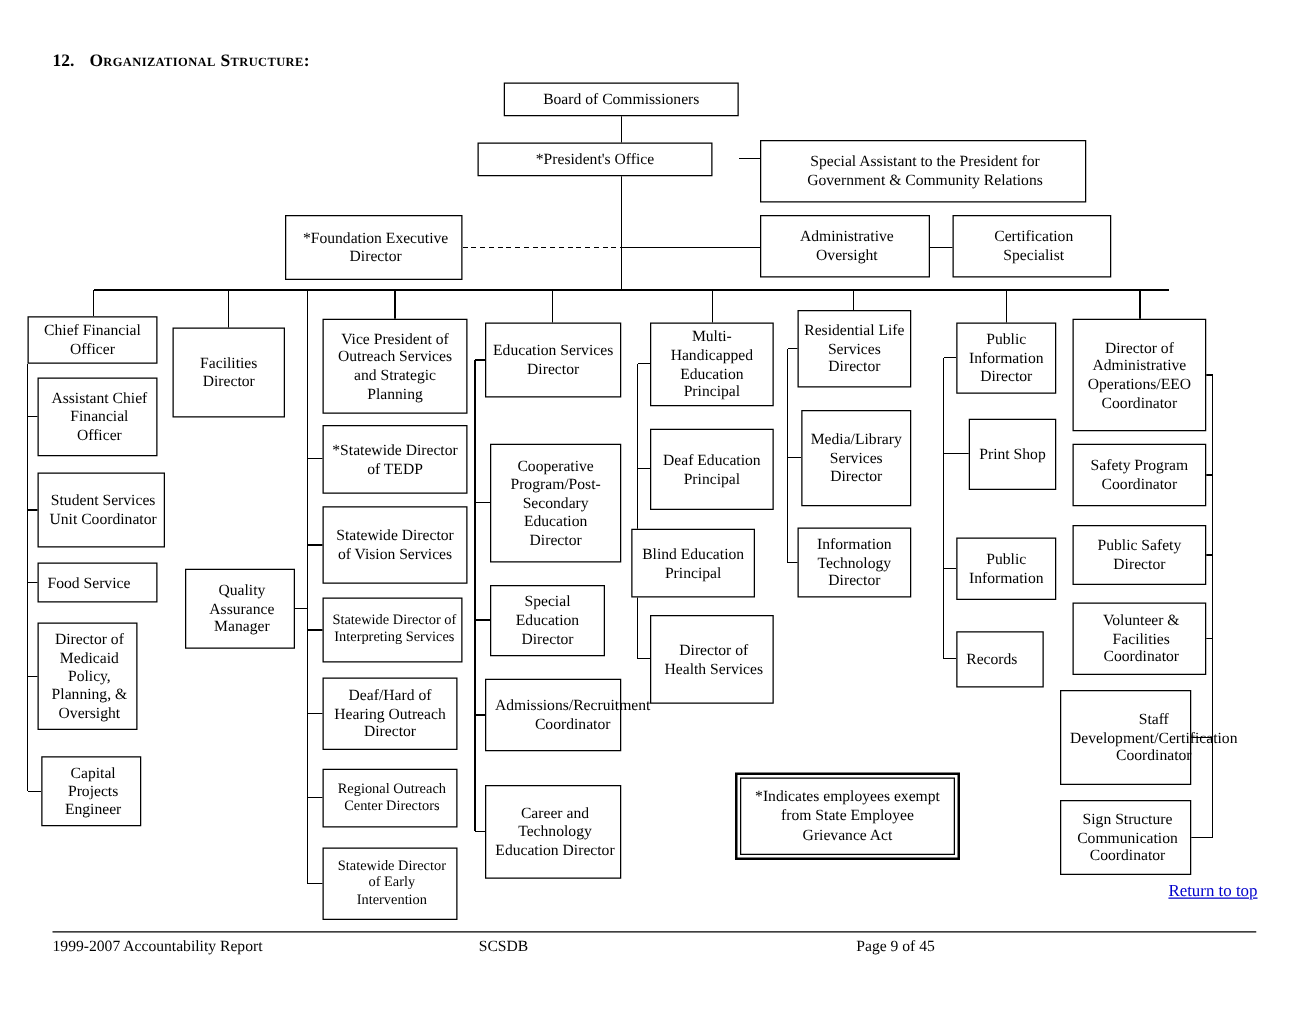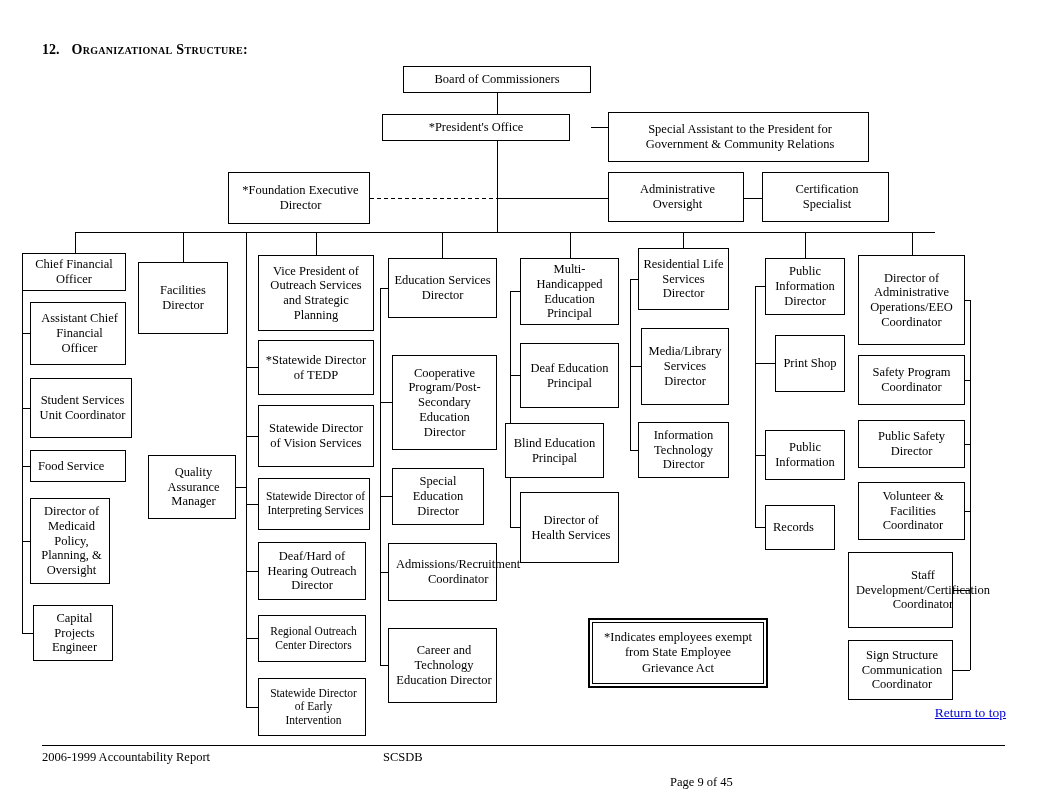--- a/index.html
+++ b/index.html
@@ -30,21 +30,21 @@
     text-align:center;
   }
   .return-link {
     position:absolute; left:860px; top:705px; width:146px; text-align:right;
     font-size:13.5px; color:#0000cc; text-decoration:underline; cursor:pointer;
   }
   .footer-rule { position:absolute; left:42px; top:745px; width:963px; border-top:1.4px solid #000; }
   .footer-text { position:absolute; top:750px; font-size:12.5px; white-space:nowrap; }
   .footer-left   { left:42px; }
   .footer-center { left:383px; }
-  .footer-right  { left:670px;margin-top:25px; }
+  .footer-right  { left:685px; }
 </style>
 </head>
 <body>
 
 <div class="page">
 
   <div class="heading">
     <span class="num">12.</span>
     <span class="title">Organizational Structure:</span>
   </div>
@@ -171,17 +171,17 @@
   <div class="box l" style="left:848px;top:552px;width:105px;height:76px">Staff Development/Certification Coordinator</div>
   <div class="box l" style="left:848px;top:640px;width:105px;height:60px">Sign Structure Communication Coordinator</div>
 
   <div class="legend">
     <div class="legend-inner">*Indicates employees exempt from State Employee Grievance Act</div>
   </div>
 
   <a class="return-link" href="#">Return to top</a>
 
   <div class="footer-rule"></div>
-  <div class="footer-text footer-left">2006-1999 Accountability Report</div>
+  <div class="footer-text footer-left">1999-2007 Accountability Report</div>
   <div class="footer-text footer-center">SCSDB</div>
   <div class="footer-text footer-right">Page 9 of 45</div>
 
 </div>
 
 </body></html>

